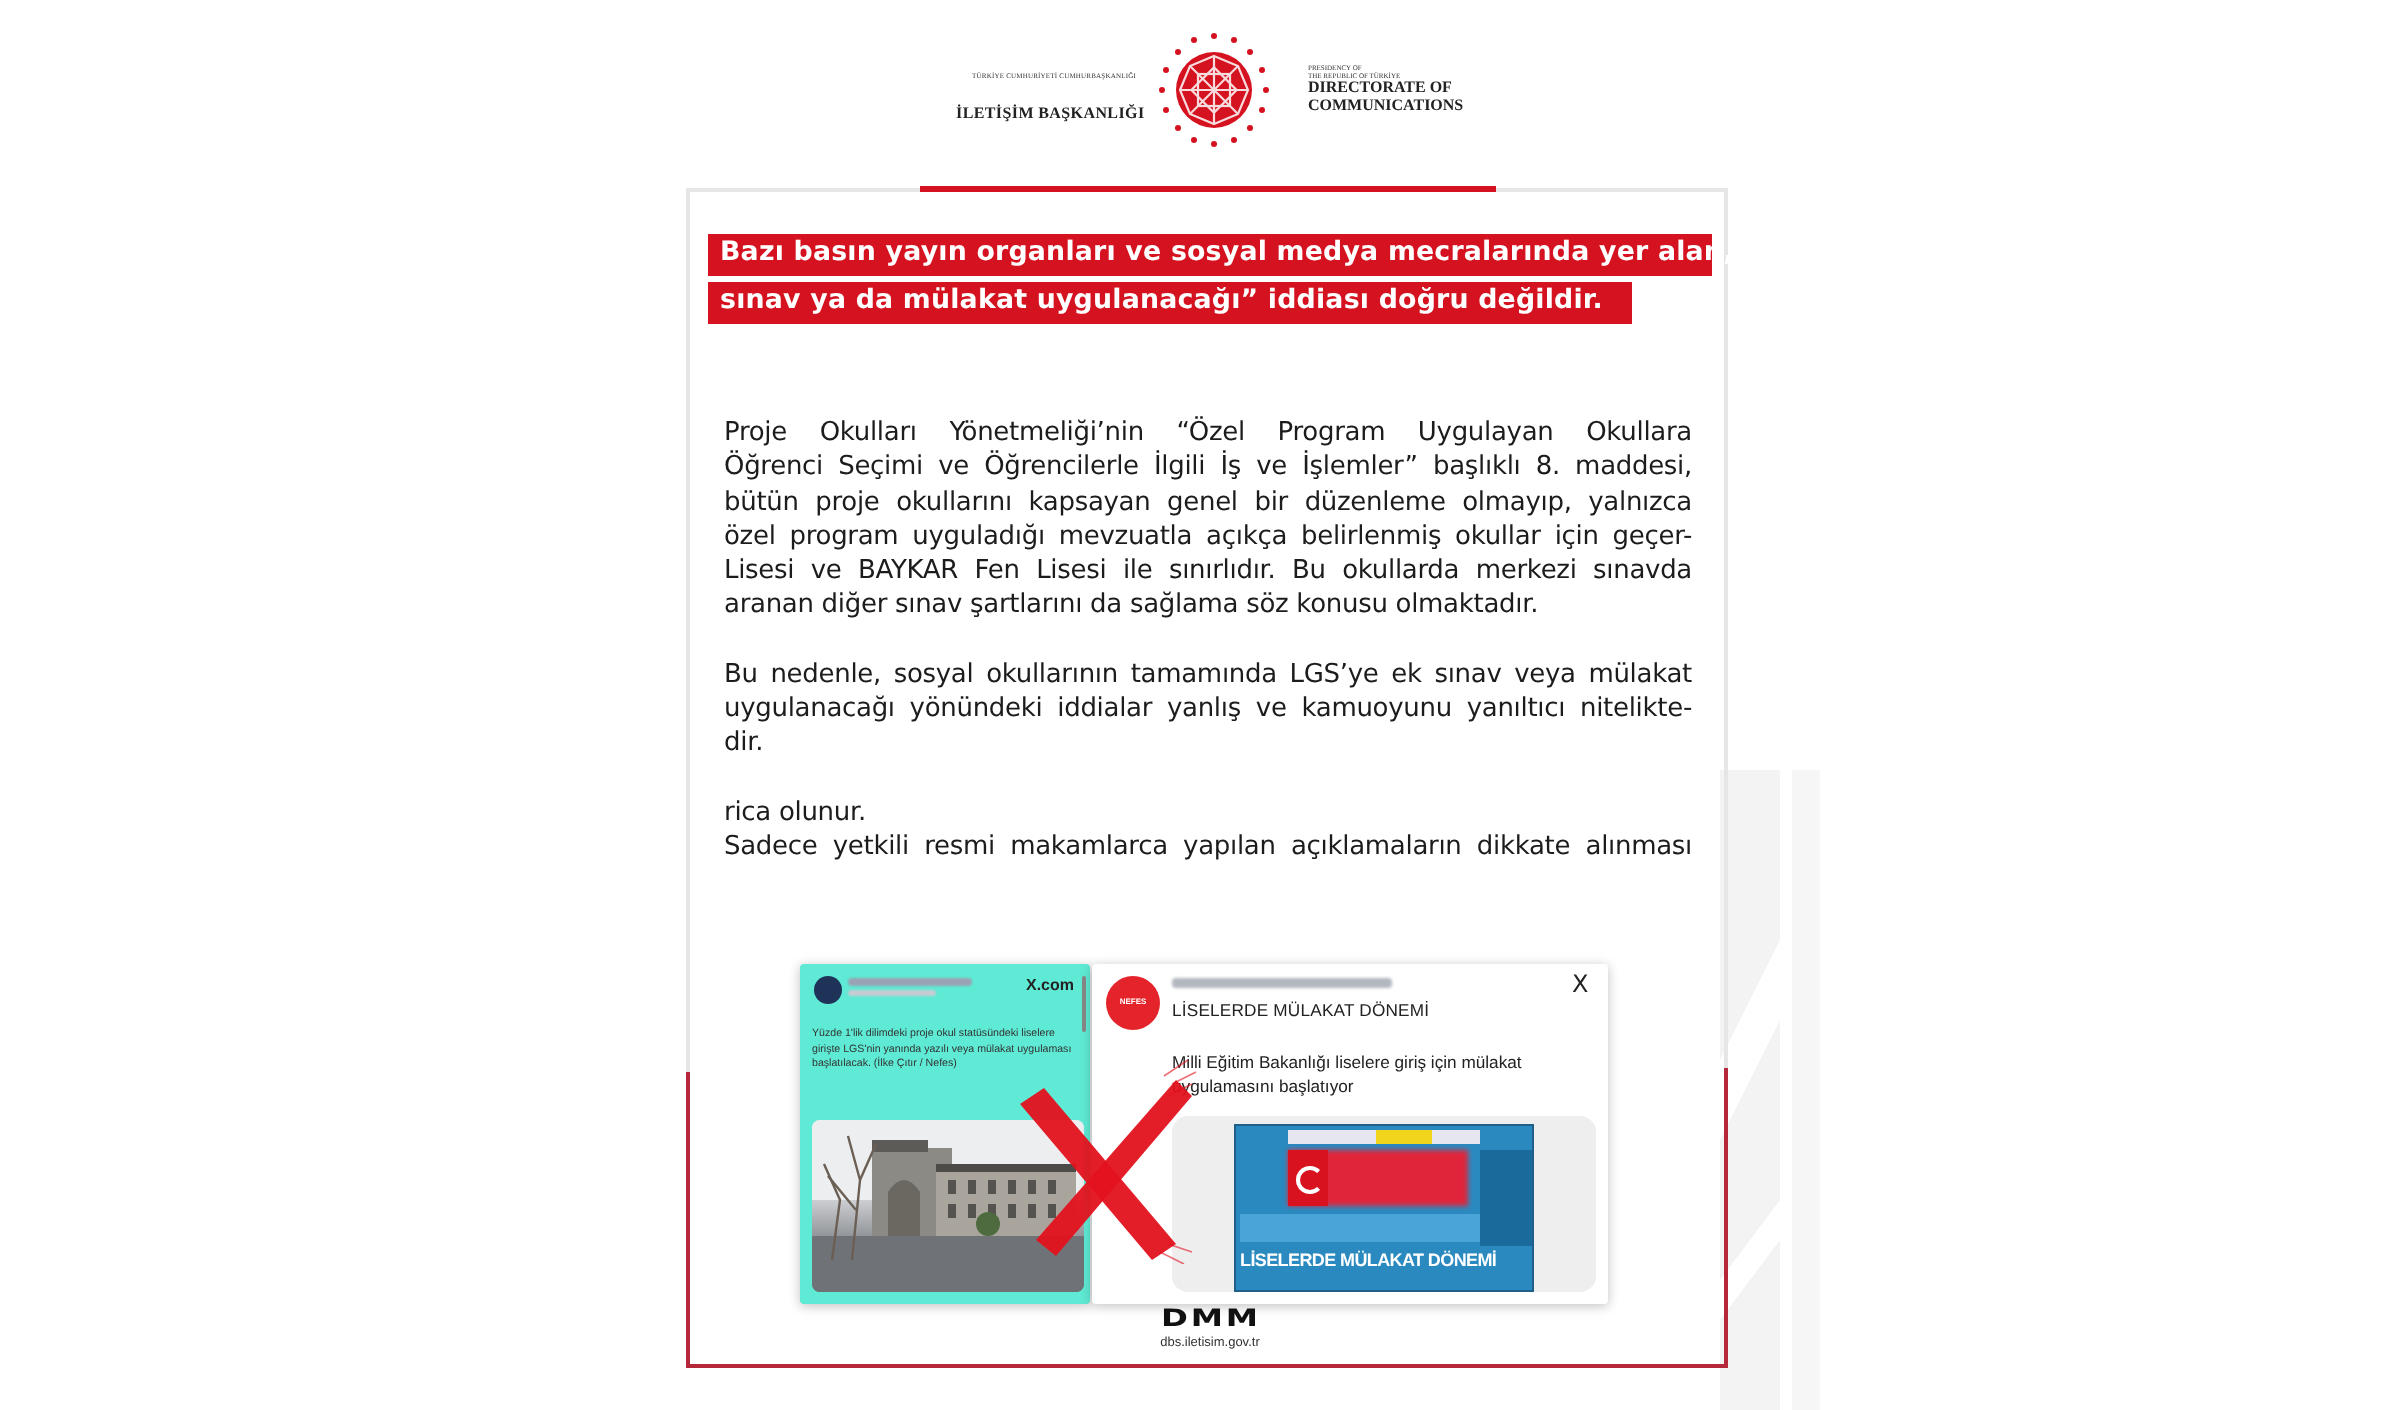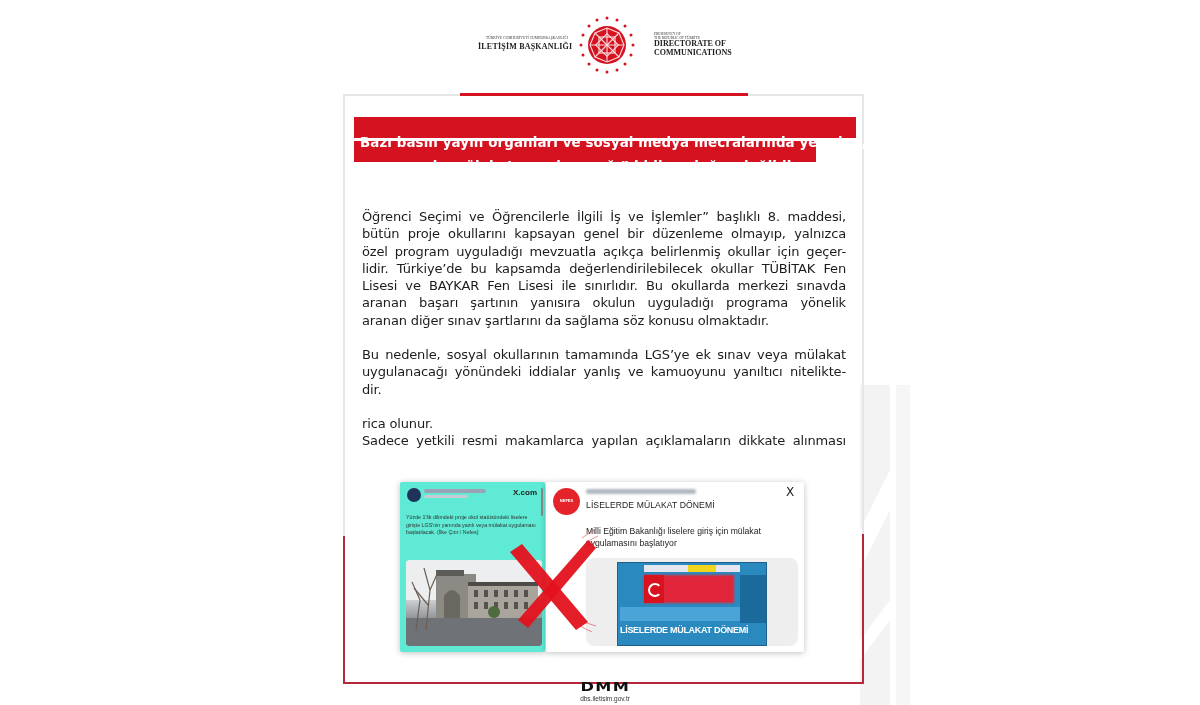--- a/index.html
+++ b/index.html
@@ -7,34 +7,34 @@
     body { position: relative; font-family: "Liberation Sans", "DejaVu Sans", sans-serif; color: #1a1a1a; }
 
     
     .watermark { position: absolute; left: 860px; top: 360px; width: 340px; height: 345px; pointer-events: none; }
     .watermark svg { width: 100%; height: 100%; }
 
     
     .header { position: absolute; left: 0; top: 14px; width: 1200px; height: 62px; }
     .logo-left { position: absolute; left: 478px; top: 22px; text-align: right; width: 90px; }
     .logo-left .small { font-family: "Liberation Serif", serif; font-size: 3.5px; color: #333; letter-spacing: 0.1px; white-space: nowrap; }
-    .logo-left .big { font-family: "Liberation Serif", serif; font-size: 8px; font-weight: bold; color: #222; letter-spacing: 0.2px; white-space: nowrap; margin-top: 2px; }
+    .logo-left .big { font-family: "Liberation Serif", serif; font-size: 8px; font-weight: bold; color: #222; letter-spacing: 0.2px; white-space: nowrap; margin-top: 12px; }
     .emblem { position: absolute; left: 578px; top: 0px; width: 58px; height: 62px; }
     .logo-right { position: absolute; left: 654px; top: 18px; }
     .logo-right .small { font-family: "Liberation Serif", serif; font-size: 3.5px; color: #333; line-height: 4px; white-space: nowrap; }
     .logo-right .big { font-family: "Liberation Serif", serif; font-size: 8px; font-weight: bold; color: #222; line-height: 8.5px; white-space: nowrap; }
     .frame-border { position: absolute; left: 343px; top: 94px; width: 521px; height: 590px; border: 2px solid #e6e6e6; border-bottom: none; }
     .frame-top-red { position: absolute; left: 460px; top: 93px; width: 288px; height: 3px; background: #d5121f; }
     .frame-red-left { position: absolute; left: 343px; top: 536px; width: 2px; height: 148px; background: #b5283a; }
     .frame-red-right { position: absolute; left: 862px; top: 534px; width: 2px; height: 150px; background: #b5283a; }
     .frame-red-bottom { position: absolute; left: 343px; top: 682px; width: 521px; height: 2px; background: #b5283a; }
 
     
     .headline { position: absolute; left: 354px; top: 117px; width: 505px; }
-    .hl-line { display: block; background: #d5121f; color: #fff; font-family: "DejaVu Sans", sans-serif; font-weight: bold; font-size: 13.4px; line-height: 20px; height: 21px; padding: 16px 6px 0 6px; margin-bottom: 3px; white-space: nowrap; letter-spacing: 0.1px; }
+    .hl-line { display: block; background: #d5121f; color: #fff; font-family: "DejaVu Sans", sans-serif; font-weight: bold; font-size: 13.4px; line-height: 20px; height: 21px; padding: 0 6px 0 6px; margin-bottom: 3px; white-space: nowrap; letter-spacing: 0.1px; }
     .hl-line.l1 { width: 502px; }
     .hl-line.l2 { width: 502px; }
     .hl-line.l3 { width: 462px; }
 
     
     .body-text { position: absolute; left: 362px; top: 208px; width: 484px; font-family: "DejaVu Sans", sans-serif; font-size: 13px; line-height: 17.3px; color: #1c1c1c; text-align: justify; }
     .body-text p { margin-bottom: 17px; }
     .body-text .line { display: block; text-align: justify; text-align-last: justify; white-space: nowrap; letter-spacing: -0.15px; }
     .body-text .line.last { text-align-last: left; }
 
@@ -64,21 +64,21 @@
     .np-red { position: absolute; left: 26px; top: 12px; width: 90px; height: 28px; background: #e0253a; filter: blur(1.2px); }
     .np-flag { position: absolute; left: 26px; top: 12px; width: 20px; height: 28px; background: #d8121f; }
     .np-flag::after { content: ""; position: absolute; left: 4px; top: 8px; width: 10px; height: 10px; border-radius: 50%; border: 2px solid #fff; border-right-color: transparent; }
     .np-headline { position: absolute; left: 2px; top: 62px; width: 110px; font-size: 9px; font-weight: bold; color: #fff; letter-spacing: -0.3px; white-space: nowrap; }
     .np-strip { position: absolute; left: 2px; top: 44px; width: 146px; height: 14px; background: #4aa4d8; }
     .np-side { position: absolute; left: 122px; top: 12px; width: 26px; height: 48px; background: #1a6a9c; }
 
     .red-x { position: absolute; left: 100px; top: 40px; width: 100px; height: 110px; pointer-events: none; }
 
     
-    .footer { position: absolute; left: 540px; top: 677px; width: 130px; text-align: center; }
+    .footer { position: absolute; left: 540px; top: 650px; width: 130px; text-align: center; }
     .dmm { font-family: "DejaVu Sans", sans-serif; font-weight: bold; font-size: 12px; letter-spacing: 1px; color: #111; transform: scaleX(1.35); display: inline-block; }
     .site { font-size: 6.5px; color: #333; margin-top: 0px; }
   </style>
 </head>
 <body>
 
 <div class="watermark">
   <svg viewBox="0 0 340 345" xmlns="http://www.w3.org/2000/svg">
     <rect x="0" y="25" width="30" height="320" fill="#f3f3f3"></rect>
     <rect x="36" y="25" width="14" height="320" fill="#f6f6f6"></rect>
@@ -138,26 +138,25 @@
 <div class="frame-red-right"></div>
 <div class="frame-red-bottom"></div>
 
 <div class="headline">
   <span class="hl-line l1">Bazı basın yayın organları ve sosyal medya mecralarında yer alan,</span>
   <span class="hl-line l3">sınav ya da mülakat uygulanacağı” iddiası doğru değildir.</span>
 </div>
 
 <div class="body-text">
   <p>
+    <span class="line">Proje Okulları Yönetmeliği’nin “Özel Program Uygulayan Okullara</span>
     <span class="line">Öğrenci Seçimi ve Öğrencilerle İlgili İş ve İşlemler” başlıklı 8. maddesi,</span>
     <span class="line">bütün proje okullarını kapsayan genel bir düzenleme olmayıp, yalnızca</span>
     <span class="line">özel program uyguladığı mevzuatla açıkça belirlenmiş okullar için geçer-</span>
-    <span class="line">lidir. Türkiye’de bu kapsamda değerlendirilebilecek okullar TÜBİTAK Fen</span>
     <span class="line">Lisesi ve BAYKAR Fen Lisesi ile sınırlıdır. Bu okullarda merkezi sınavda</span>
-    <span class="line">aranan başarı şartının yanısıra okulun uyguladığı programa yönelik</span>
     <span class="line last">aranan diğer sınav şartlarını da sağlama söz konusu olmaktadır.</span>
   </p>
   <p>
     <span class="line">Bu nedenle, sosyal okullarının tamamında LGS’ye ek sınav veya mülakat</span>
     <span class="line">uygulanacağı yönündeki iddialar yanlış ve kamuoyunu yanıltıcı nitelikte-</span>
     <span class="line last">dir.</span>
   </p>
   <p>
     <span class="line last">rica olunur.</span>
     <span class="line">Sadece yetkili resmi makamlarca yapılan açıklamaların dikkate alınması</span>

